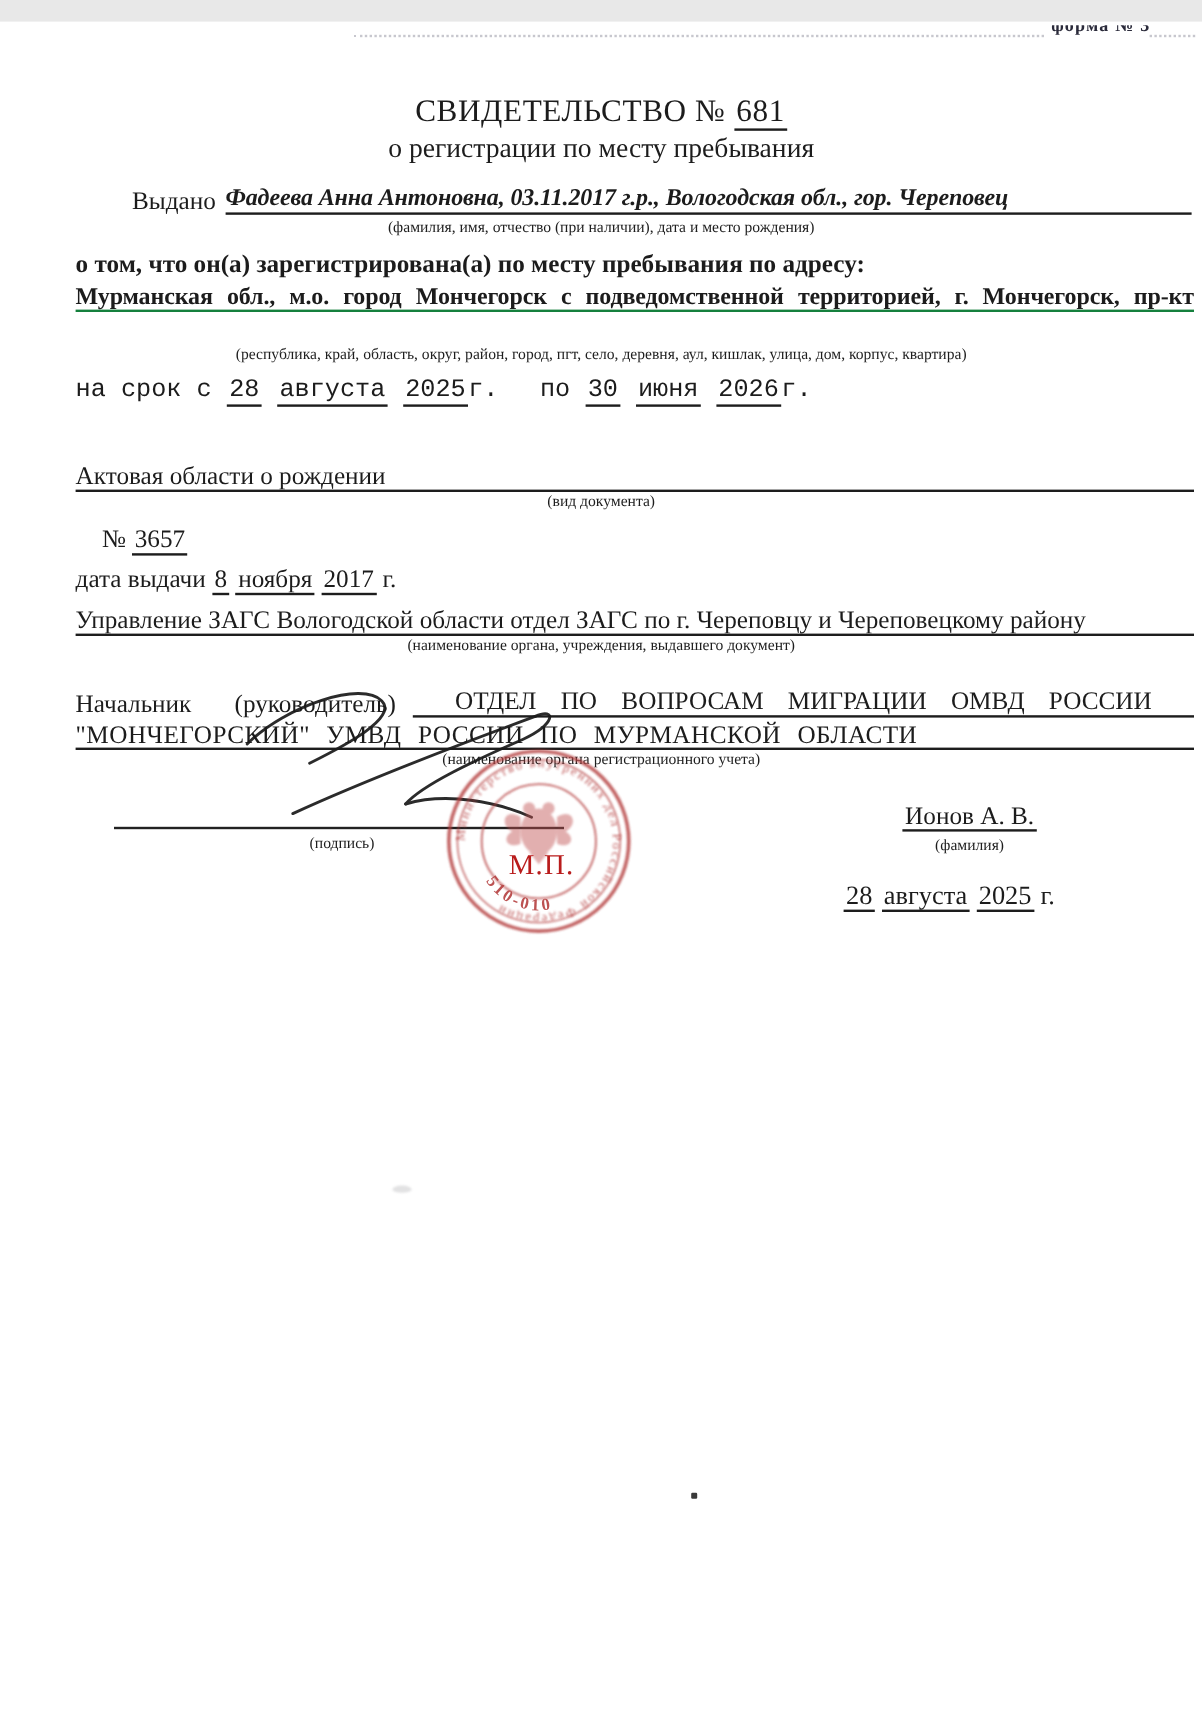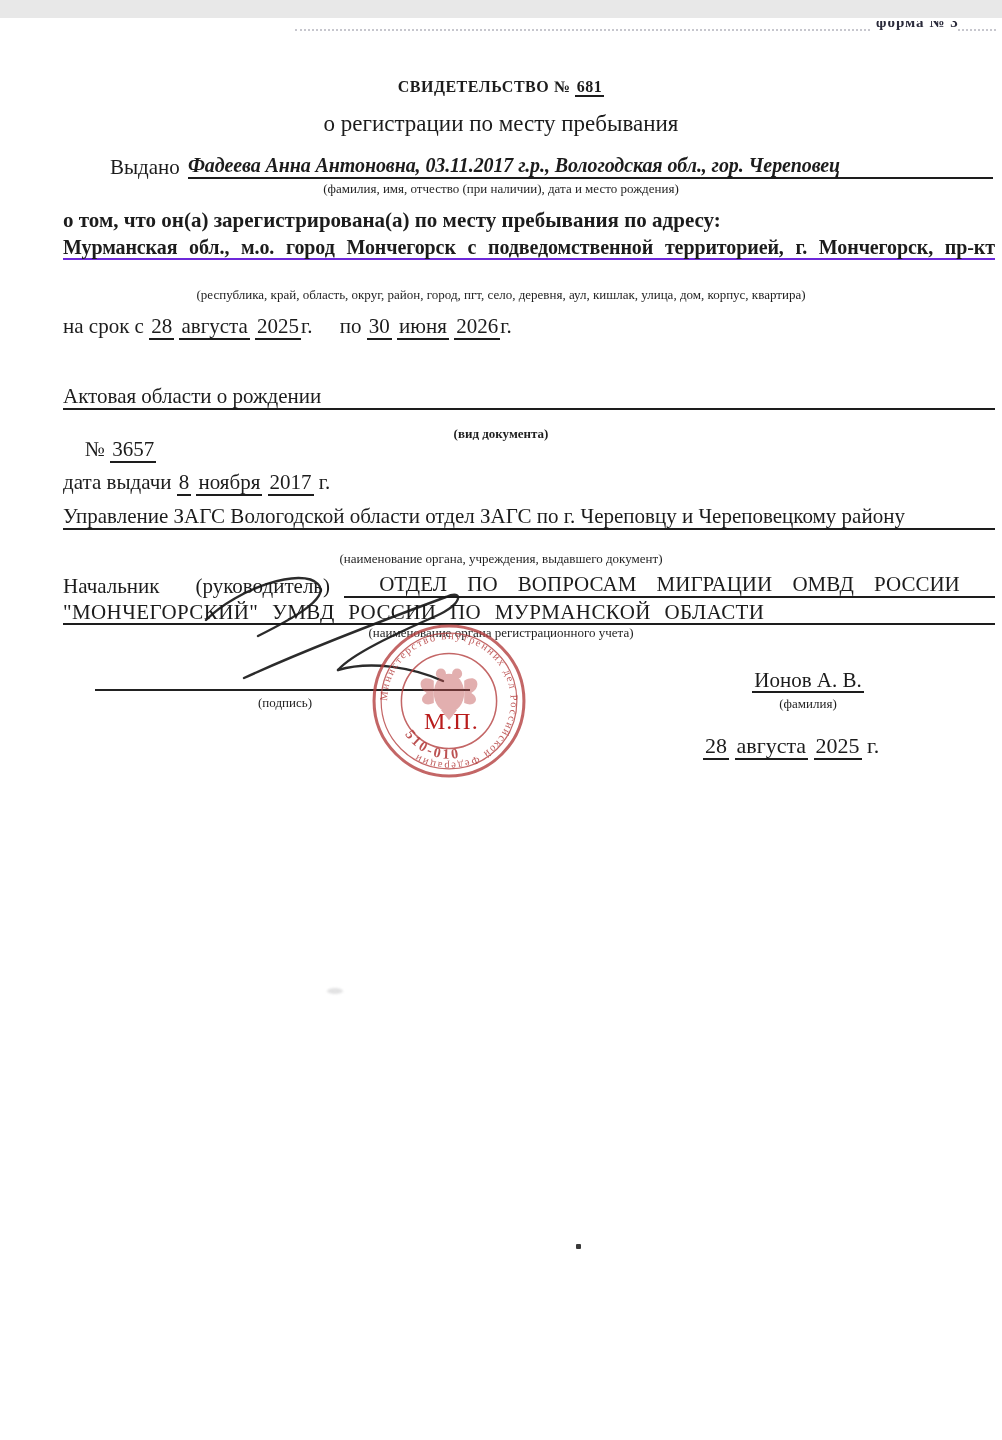--- a/index.html
+++ b/index.html
@@ -8,34 +8,34 @@
     font-family:"Liberation Serif","DejaVu Serif",serif;color:#1c1c1c;
     overflow:hidden;margin:18px auto;
   }
   .abs{position:absolute;}
   .center{left:0;right:0;text-align:center;}
   .hint{font-size:13px;color:#1e1e1e;line-height:1.1;}
   .body-text{font-size:21px;line-height:1.15;}
   .bold{font-weight:bold;}
   .u{border-bottom:2px solid #1d1d1d;padding:0 2px;}
   .fill-line{border-bottom:2px solid #1d1d1d;}
-  .title-line{font-size:16px;letter-spacing:.5px;font-weight:bold;}
+  .title-line{font-size:26px;letter-spacing:.5px;}
   .subtitle-line{font-size:23px;}
   
   .artifact-dots{border-top:2px dotted rgba(55,55,80,.28);height:0;}
   .form-note-clip{height:12px;overflow:hidden;}
   .form-note-clip span{display:inline-block;transform:translateY(-8px);
     font-size:15px;font-weight:bold;color:#2a2a3a;letter-spacing:1px;}
   
   .issued-row{display:flex;align-items:flex-end;}
   .issued-row .lbl{padding-left:47px;white-space:nowrap;}
   .issued-row .val{flex:1;margin-left:8px;border-bottom:2px solid #1d1d1d;
     font-weight:bold;font-size:20px;letter-spacing:-.1px;white-space:nowrap;font-style:italic;}
   .addr{font-weight:bold;font-size:20px;line-height:22px;letter-spacing:-.1px;
-    border-bottom:2px solid #6d28d9;}
+    border-bottom:2px solid #15803d;}
   .addr.justify{text-align:justify;text-align-last:justify;}
   .chief-row{display:flex;align-items:flex-end;font-size:21px;line-height:23px;}
   .chief-row .c2{margin-left:36px;white-space:nowrap;}
   .org-fill{flex:1;margin-left:14px;border-bottom:2px solid #1d1d1d;
     text-align:center;word-spacing:15px;white-space:nowrap;}
   .org2{border-bottom:2px solid #1d1d1d;font-size:21px;line-height:22px;
     word-spacing:8px;letter-spacing:.4px;}
   .sig-line{border-top:2px solid #222;height:0;}
   .mp{font-size:24px;letter-spacing:1px;color:#b91c1c;z-index:6;}
   .speck1{width:16px;height:6px;background:rgba(140,140,145,.25);
@@ -65,50 +65,50 @@
     <span class="lbl">Выдано</span>
     <span class="val">Фадеева Анна Антоновна, 03.11.2017 г.р., Вологодская обл., гор. Череповец</span>
   </div>
   <div class="abs center hint" style="top:164px;">(фамилия, имя, отчество (при наличии), дата и место рождения)</div>
 
   <div class="abs body-text bold" style="top:190px;left:63px;">о том, что он(а) зарегистрирована(а) по месту пребывания по адресу:</div>
 
   <div class="abs addr justify" style="top:218px;left:63px;width:932px;">Мурманская обл., м.о. город Мончегорск с подведомственной территорией, г. Мончегорск, пр-кт</div>
   <div class="abs center hint" style="top:270px;">(республика, край, область, округ, район, город, пгт, село, деревня, аул, кишлак, улица, дом, корпус, квартира)</div>
 
-  <div class="abs body-text" style="top:296px;left:63px;">
+  <div class="abs body-text" style="top:296px;left:63px;font-family:Liberation Mono, monospace;">
     <span>на срок с</span>
     <span class="u">28</span>
     <span class="u">августа</span>
     <span class="u">2025</span><span>г.</span>
     <span style="margin-left:22px;">по</span>
     <span class="u">30</span>
     <span class="u">июня</span>
     <span class="u">2026</span><span>г.</span>
   </div>
 
 
   <div class="abs body-text fill-line" style="top:367px;left:63px;width:932px;line-height:23px;">Актовая области о рождении</div>
-  <div class="abs center hint" style="top:409px;font-weight:bold;">(вид документа)</div>
+  <div class="abs center hint" style="top:393px;">(вид документа)</div>
 
   <div class="abs body-text" style="top:419px;left:85px;">
     <span>№</span>
     <span class="u">3657</span>
   </div>
 
   <div class="abs body-text" style="top:452px;left:63px;">
     <span>дата выдачи</span>
     <span class="u">8</span>
     <span class="u">ноября</span>
     <span class="u">2017</span>
     <span>г.</span>
   </div>
 
   <div class="abs body-text fill-line" style="top:486px;left:63px;width:932px;line-height:24px;">Управление ЗАГС Вологодской области отдел ЗАГС по г. Череповцу и Череповецкому району</div>
-  <div class="abs center hint" style="top:534px;text-align:center;">(наименование органа, учреждения, выдавшего документ)</div>
+  <div class="abs center hint" style="top:513px;text-align:center;">(наименование органа, учреждения, выдавшего документ)</div>
 
   <div class="abs chief-row" style="top:555px;left:63px;width:932px;">
     <span>Начальник</span>
     <span class="c2">(руководитель)</span>
     <span class="org-fill">ОТДЕЛ ПО ВОПРОСАМ МИГРАЦИИ ОМВД РОССИИ</span>
   </div>
   <div class="abs org2" style="top:583px;left:63px;width:932px;">"МОНЧЕГОРСКИЙ" УМВД РОССИИ ПО МУРМАНСКОЙ ОБЛАСТИ</div>
   <div class="abs center hint" style="top:608px;">(наименование органа регистрационного учета)</div>
 
   <div class="abs sig-line" style="top:671px;left:95px;width:375px;"></div>

